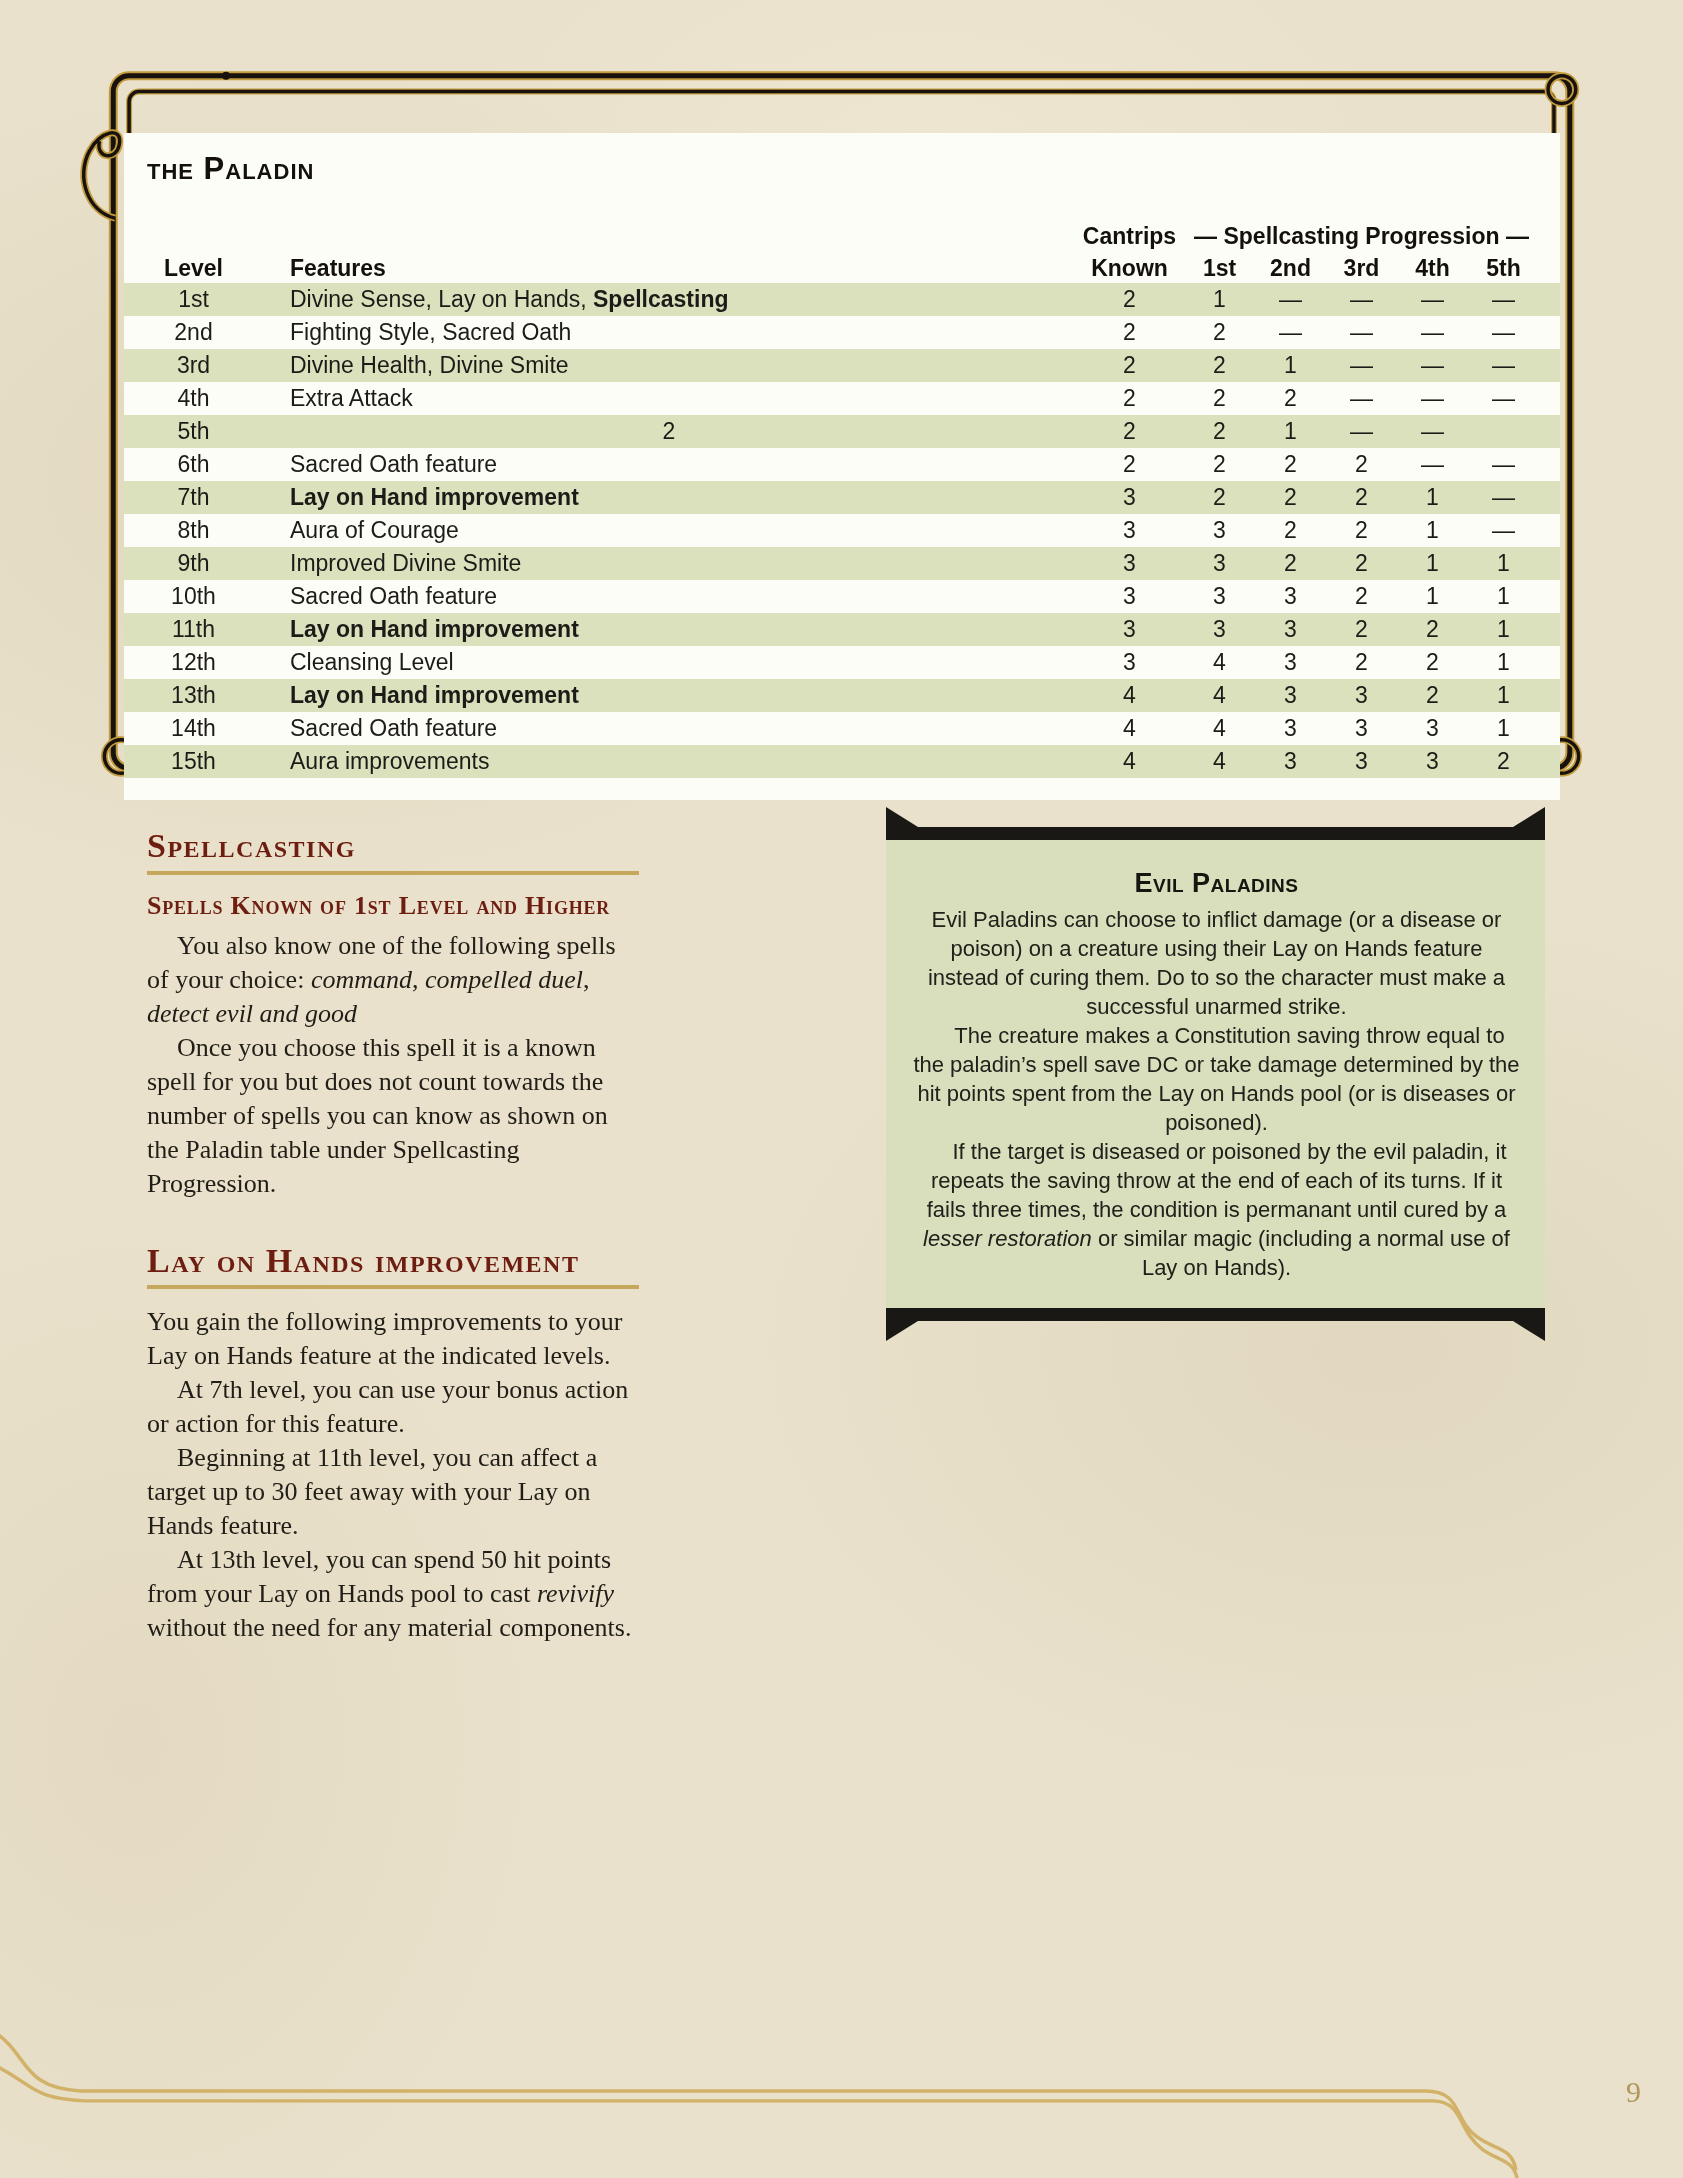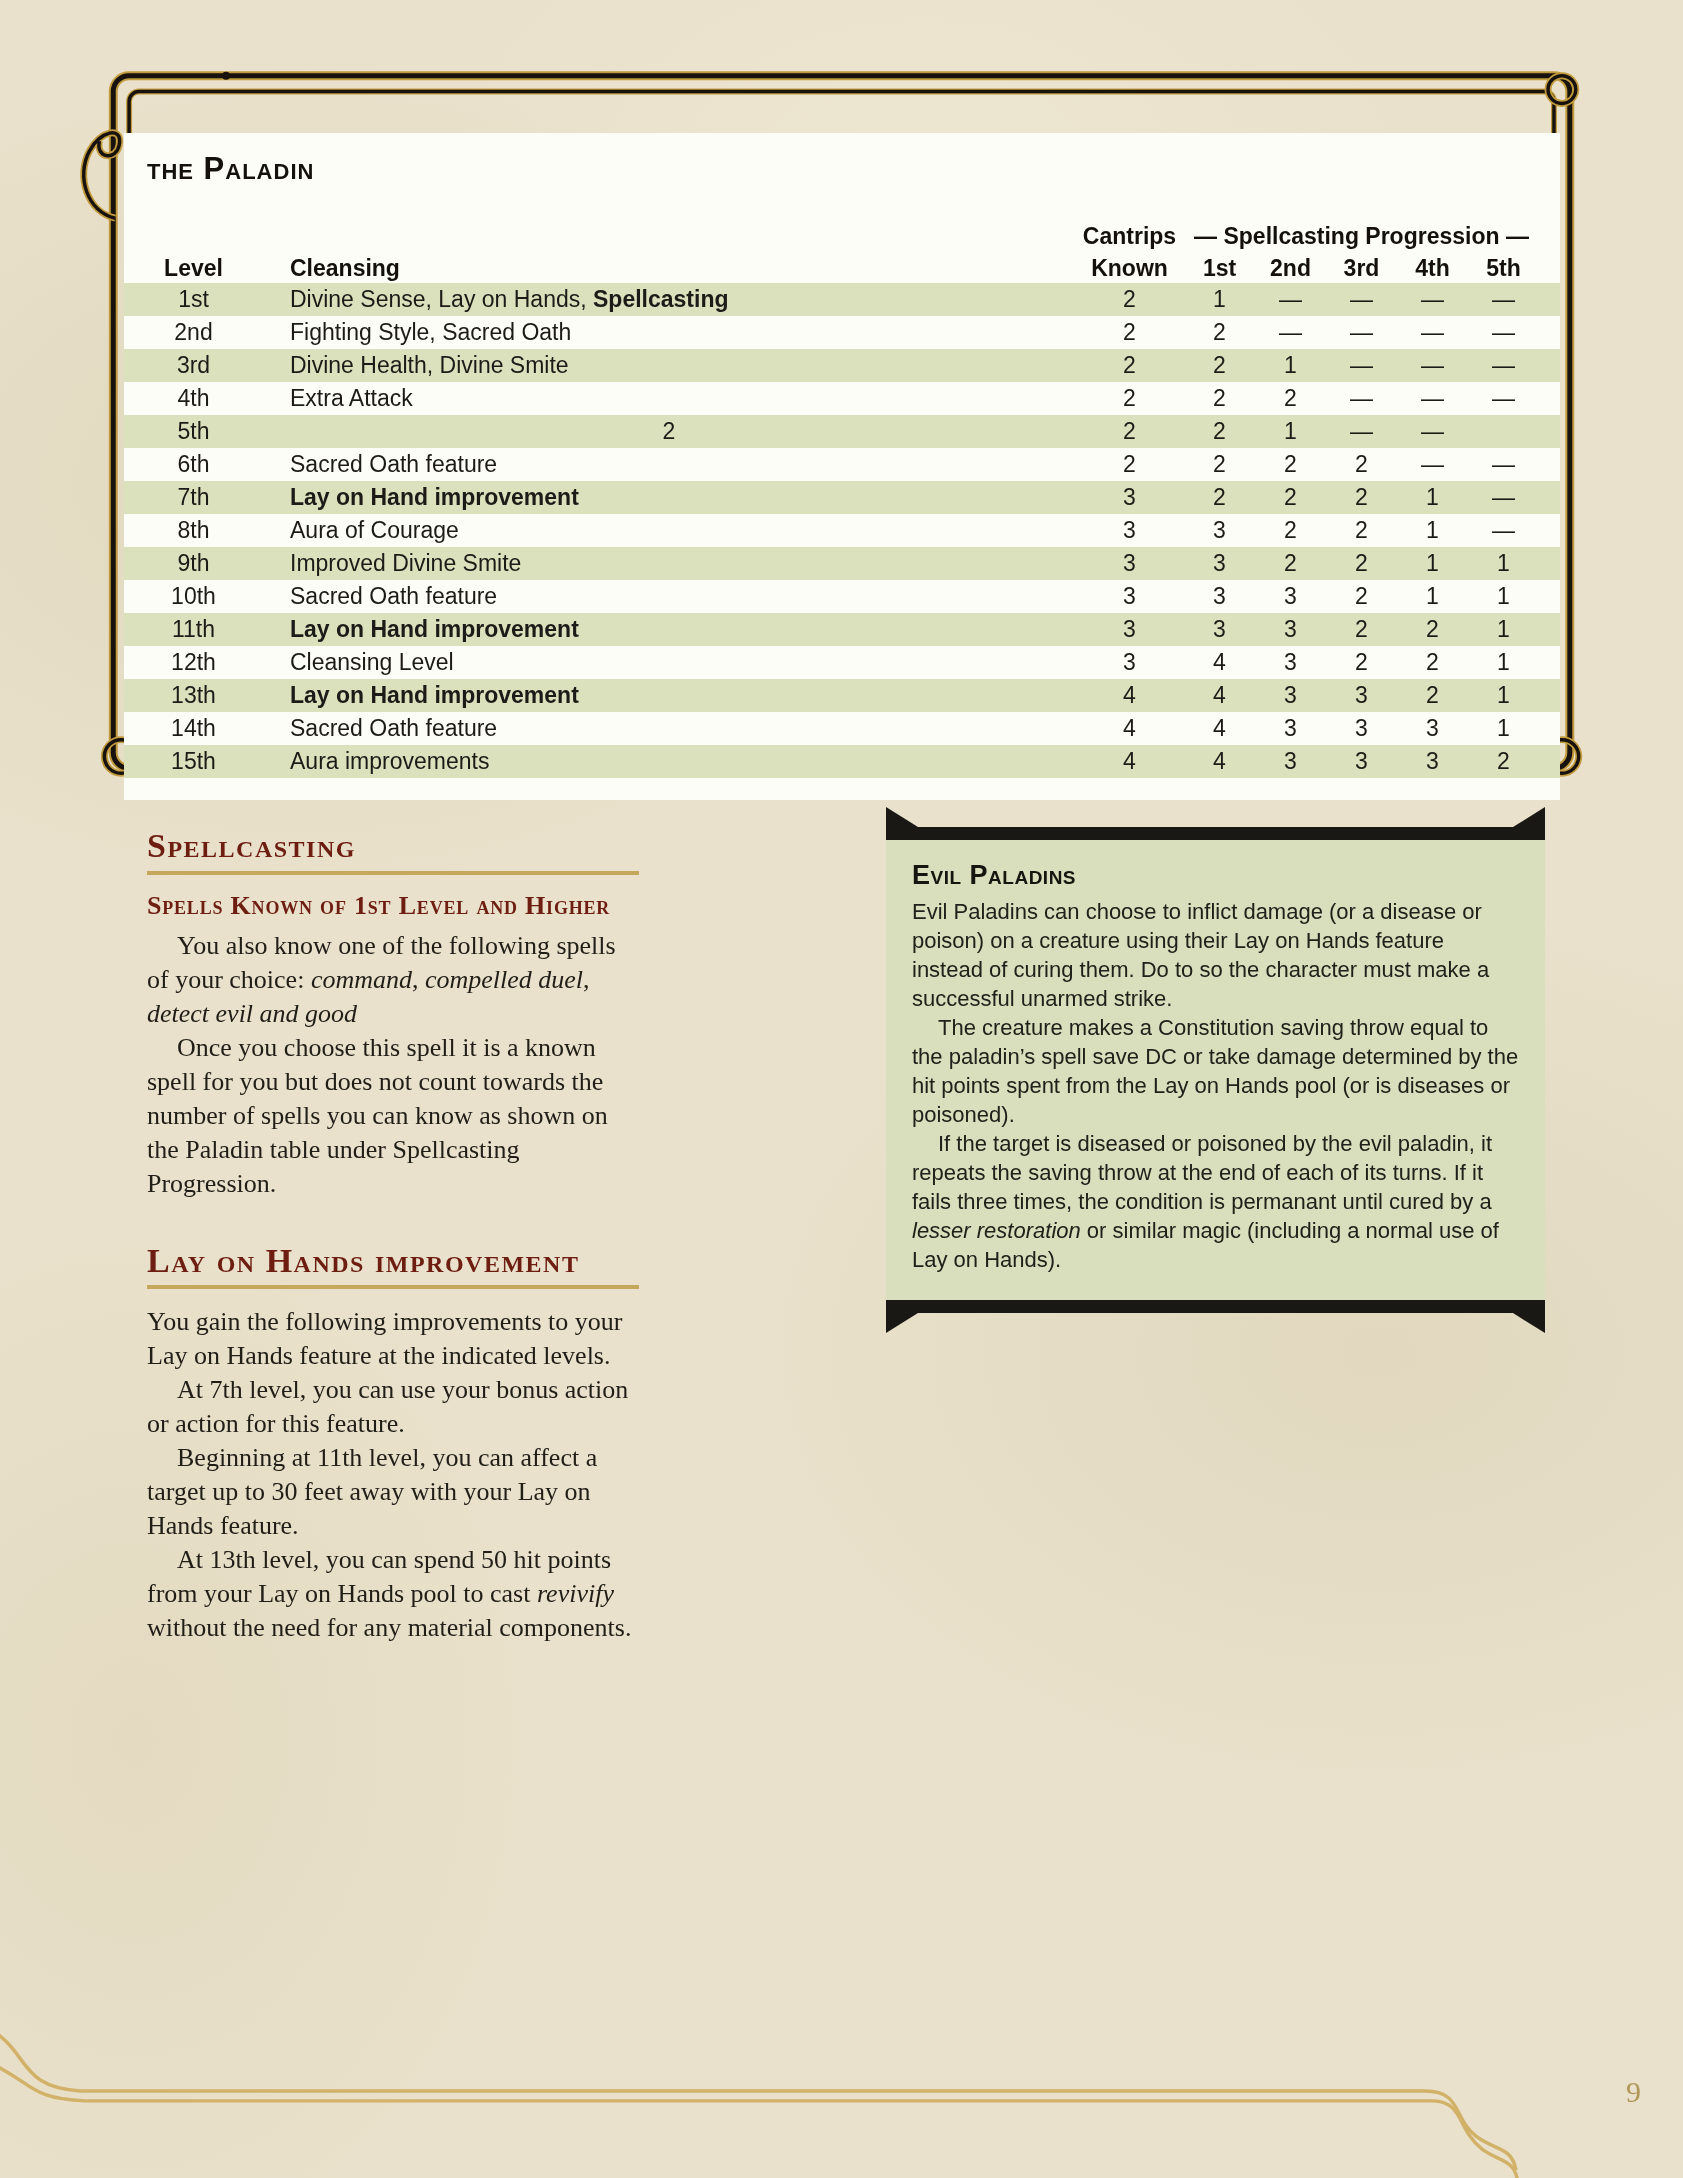--- a/index.html
+++ b/index.html
@@ -76,21 +76,21 @@
     border-bottom:20px solid #191814; border-left:32px solid transparent;
   }
   .evil-bar.bottom .tri-l {
     position:absolute; left:0; bottom:-20px; width:0; height:0;
     border-top:20px solid #191814; border-right:32px solid transparent;
   }
   .evil-bar.bottom .tri-r {
     position:absolute; right:0; bottom:-20px; width:0; height:0;
     border-top:20px solid #191814; border-left:32px solid transparent;
   }
-  .evil-content { background:#d9debc; padding:20px 24px 26px 26px; }
+  .evil-content { background:#d9debc; padding:28px 24px 26px 26px;text-align:center; }
   .evil-title {
     margin:0 0 6px 0; font-size:27px; font-weight:bold; font-variant:small-caps;
     letter-spacing:0.5px; color:#16150f;
   }
   .evil-content p.para { margin:0; font-size:22px; line-height:29px; color:#21211b; }
   .evil-content p.para.indent { text-indent:26px; }
 
   
   .footer-svg { position:absolute; left:0; top:2000px; width:1683px; height:178px; pointer-events:none; }
   .page-number {
@@ -127,21 +127,21 @@
 
     <div class="thead">
       <div class="trow">
         <div class="cell"></div>
         <div class="cell"></div>
         <div class="cell num">Cantrips</div>
         <div class="prog-span">— Spellcasting Progression —</div>
       </div>
       <div class="trow">
         <div class="cell level">Level</div>
-        <div class="cell features">Cleansing</div>
+        <div class="cell features">Features</div>
         <div class="cell num">Known</div>
         <div class="cell num">1st</div>
         <div class="cell num">2nd</div>
         <div class="cell num">3rd</div>
         <div class="cell num">4th</div>
         <div class="cell num">5th</div>
       </div>
     </div>
 
     <div class="tbody">

